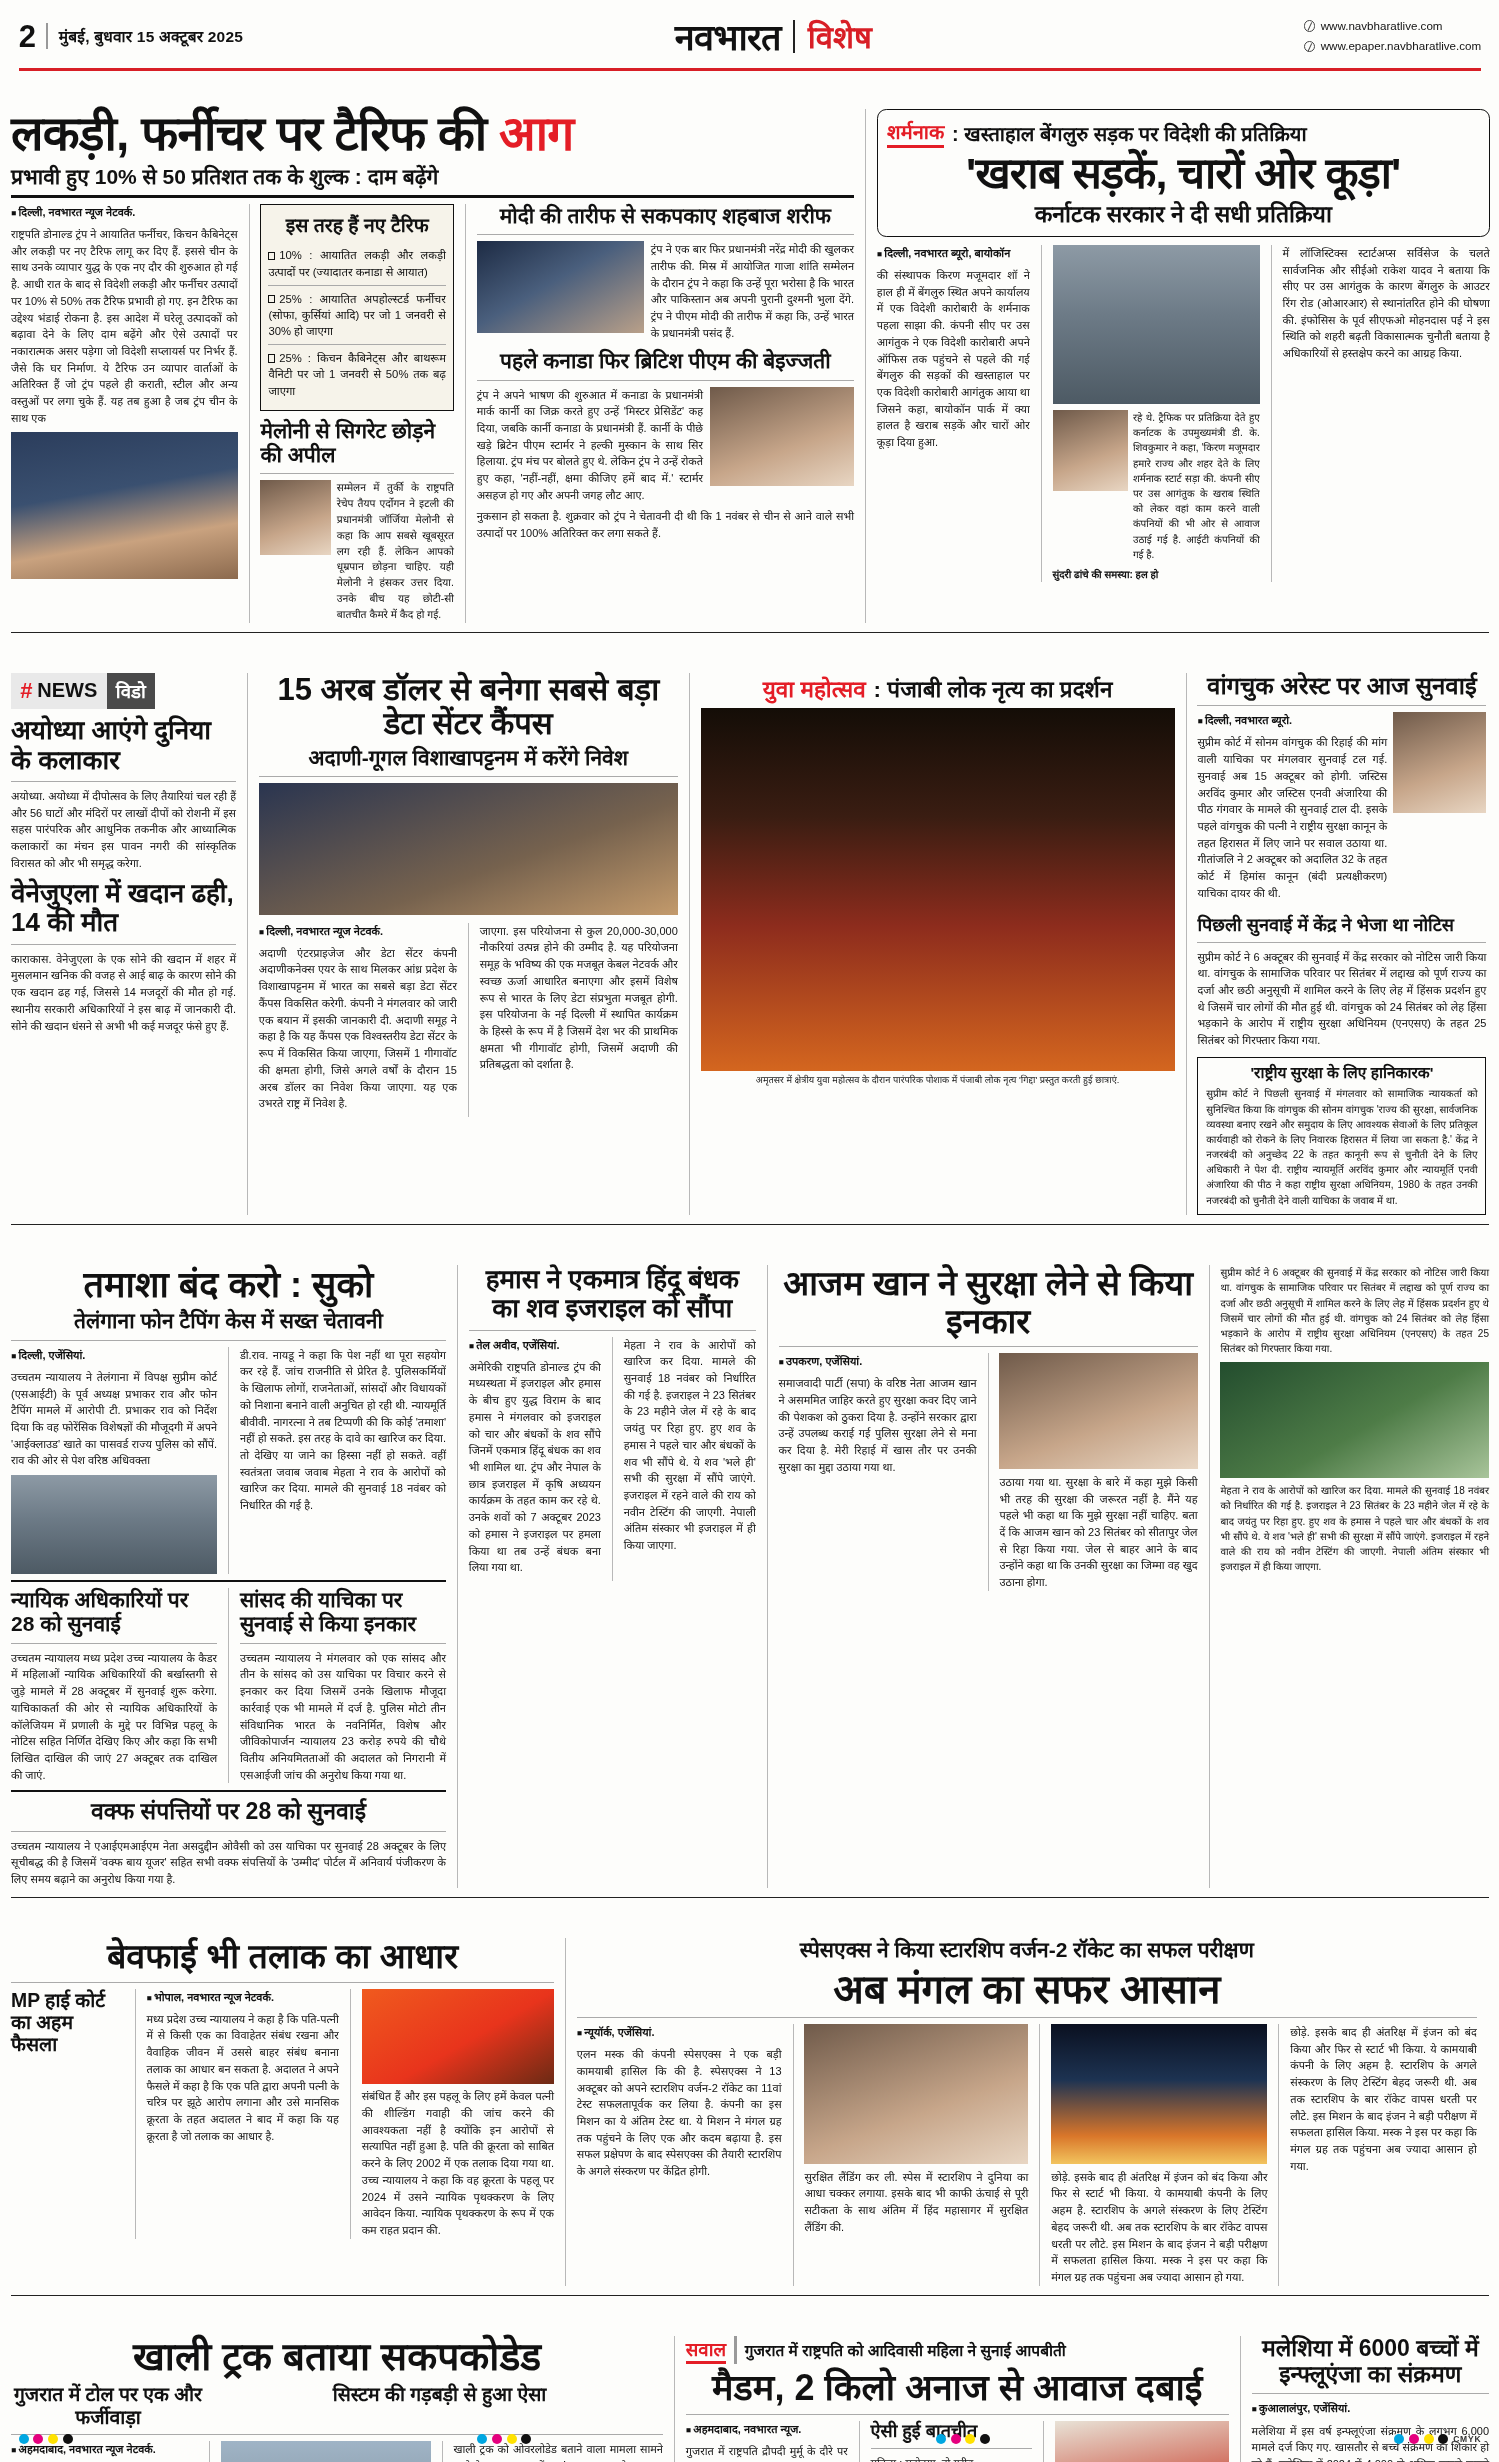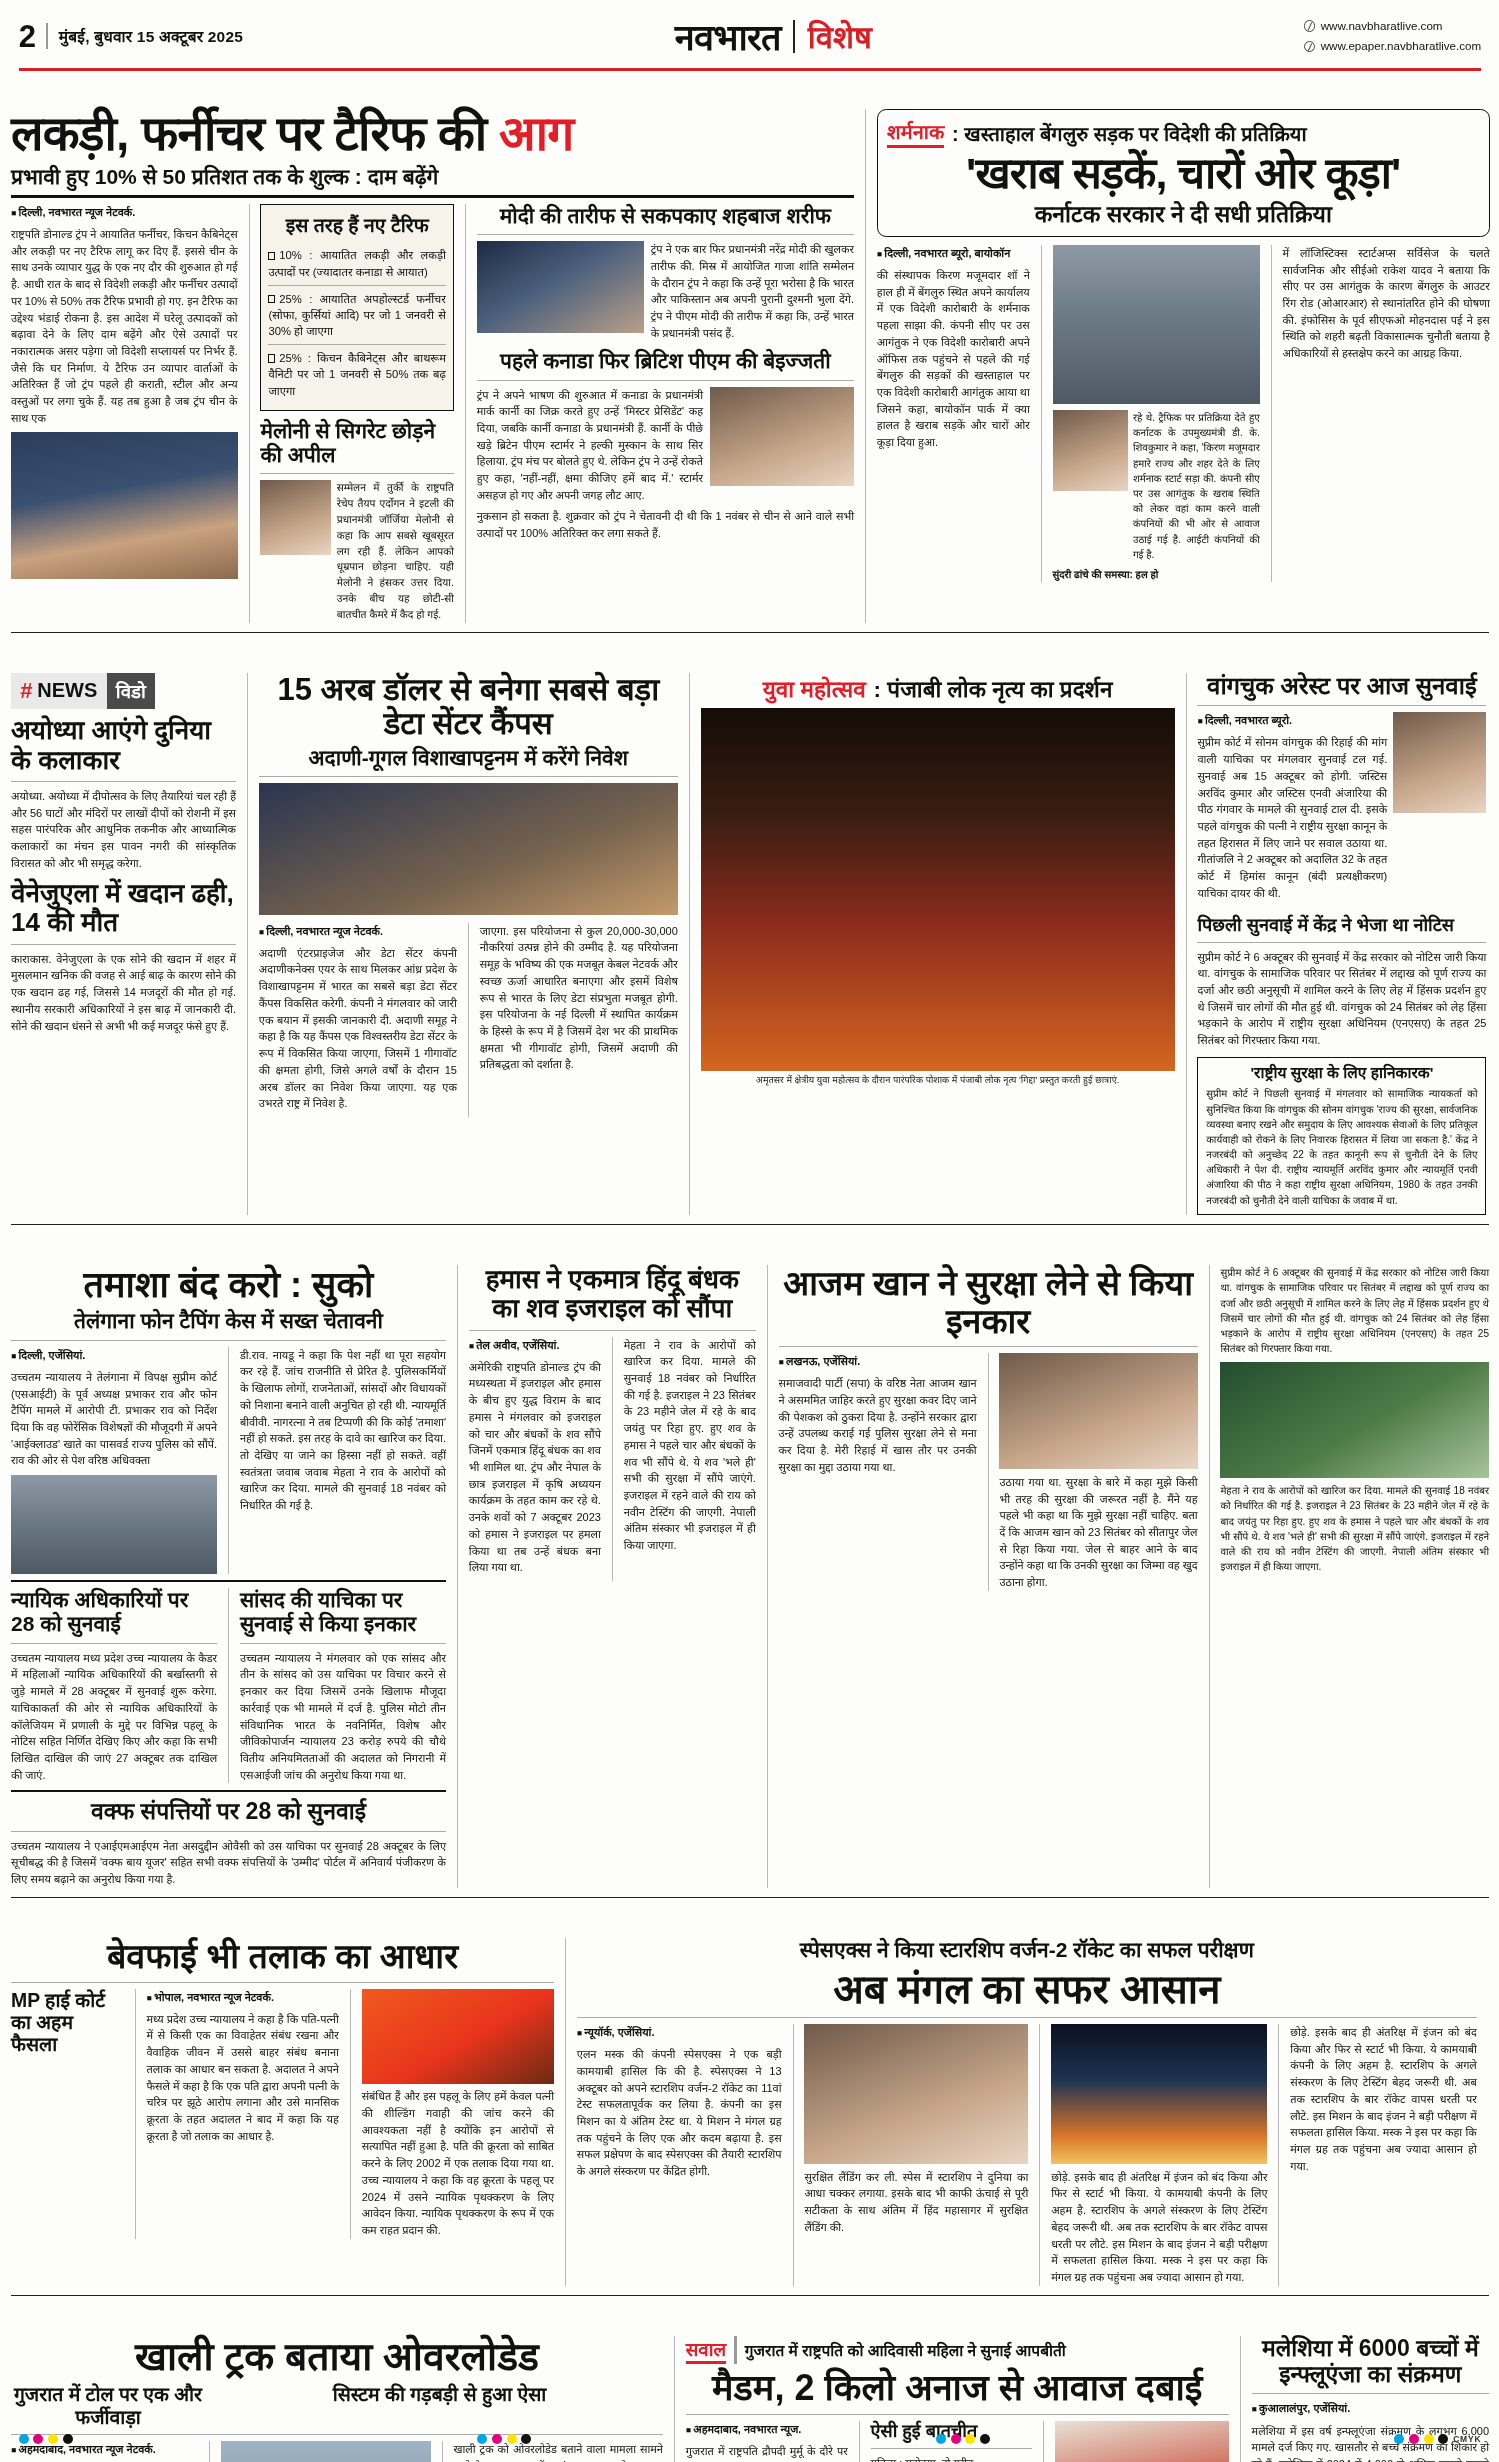--- a/index.html
+++ b/index.html
@@ -357,21 +357,21 @@
       </div>
 
       <div class="vrule"></div>
 
       <div style="width:419px;">
         <h2 class="hl center" style="font-size:34px;">आजम खान ने सुरक्षा लेने से किया इनकार</h2>
         <div class="hr-thin"></div>
         <div class="cols">
           <div style="width:202px;">
             <div class="body-txt">
-              <p class="byline">लखनऊ, एजेंसियां.</p>
+              <p class="byline">उपकरण, एजेंसियां.</p>
               <p>समाजवादी पार्टी (सपा) के वरिष्ठ नेता आजम खान ने असममित जाहिर करते हुए सुरक्षा कवर दिए जाने की पेशकश को ठुकरा दिया है. उन्होंने सरकार द्वारा उन्हें उपलब्ध कराई गई पुलिस सुरक्षा लेने से मना कर दिया है. मेरी रिहाई में खास तौर पर उनकी सुरक्षा का मुद्दा उठाया गया था.</p>
             </div>
           </div>
           <div class="vrule"></div>
           <div style="width:202px;">
             <div class="ph face" style="width:100%;height:116px;"></div>
             <div class="body-txt mt6">उठाया गया था. सुरक्षा के बारे में कहा मुझे किसी भी तरह की सुरक्षा की जरूरत नहीं है. मैंने यह पहले भी कहा था कि मुझे सुरक्षा नहीं चाहिए. बता दें कि आजम खान को 23 सितंबर को सीतापुर जेल से रिहा किया गया. जेल से बाहर आने के बाद उन्होंने कहा था कि उनकी सुरक्षा का जिम्मा वह खुद उठाना होगा.</div>
           </div>
         </div>
       </div>
@@ -440,21 +440,21 @@
           </div>
         </div>
       </div>
     </div>
   </div>
 
   <div class="sec" style="border-bottom:none;">
     <div class="cols">
 
       <div style="width:652px;">
-        <h2 class="hl center" style="font-size:39px;">खाली ट्रक बताया ओवरलोडेड</h2>
+        <h2 class="hl center" style="font-size:39px;">खाली ट्रक बताया सकपकोडेड</h2>
         <div class="cols mt6">
           <div style="width:194px;">
             <h3 class="hl3 center" style="font-size:19.4px;">गुजरात में टोल पर एक और फर्जीवाड़ा</h3>
           </div>
           <div style="flex:1;">
             <h3 class="hl3 center" style="font-size:19.4px;">सिस्टम की गड़बड़ी से हुआ ऐसा</h3>
           </div>
         </div>
         <div class="hr-thin"></div>
         <div class="cols">

